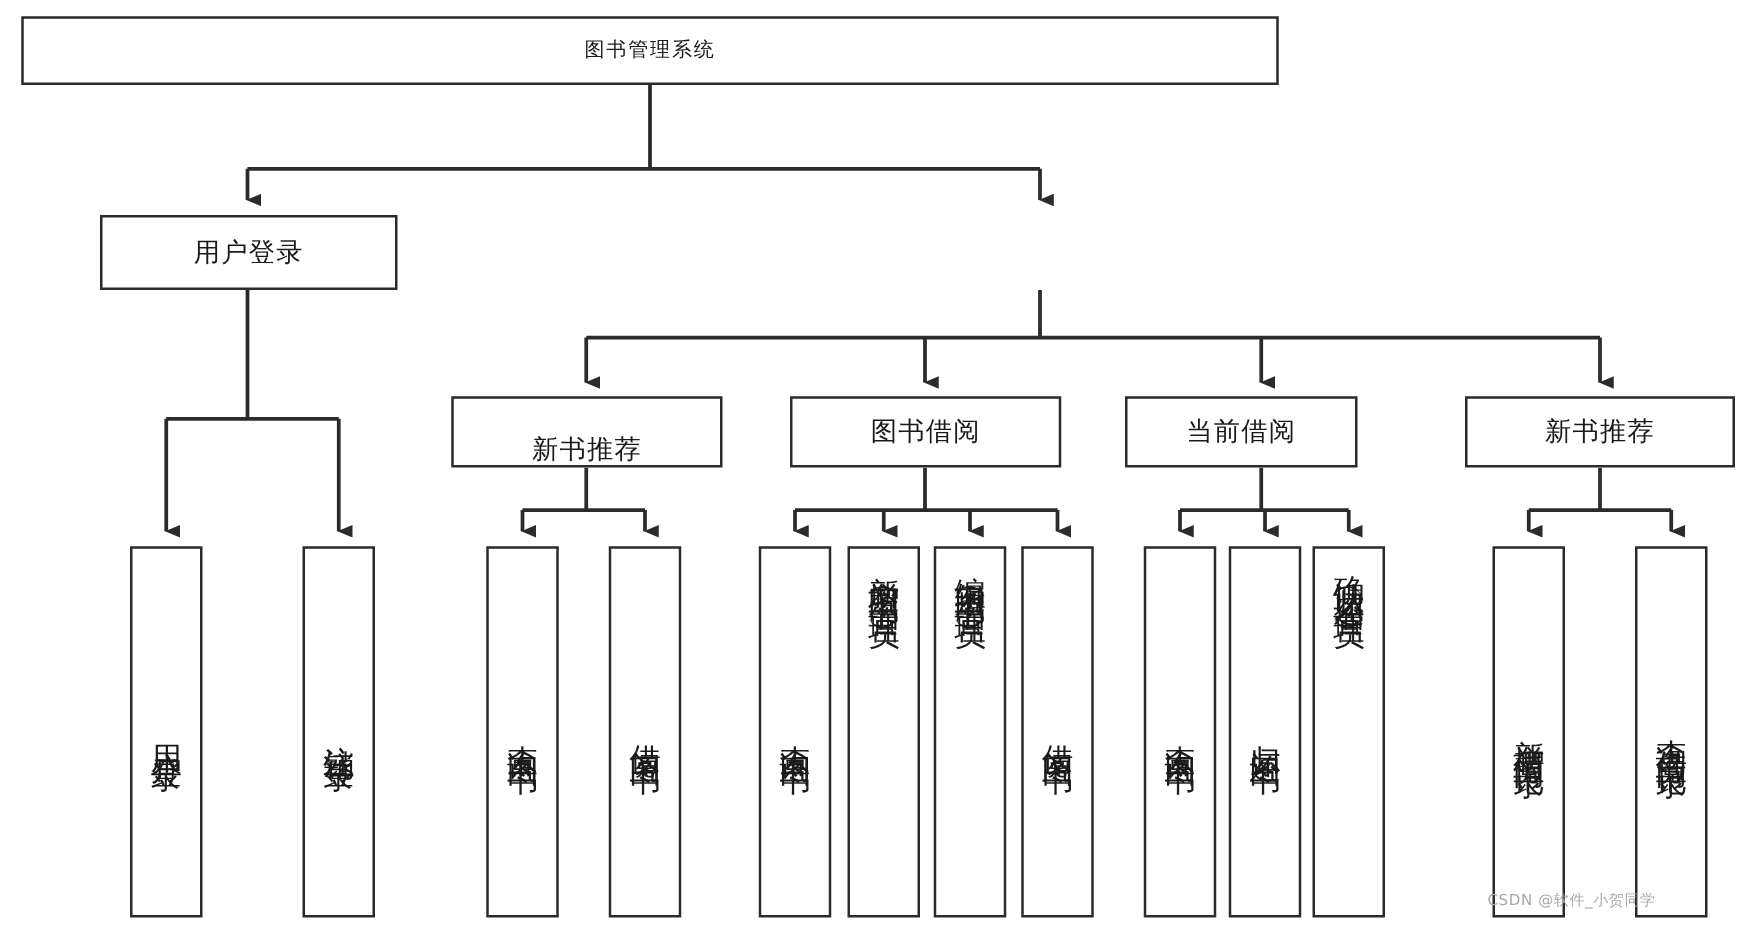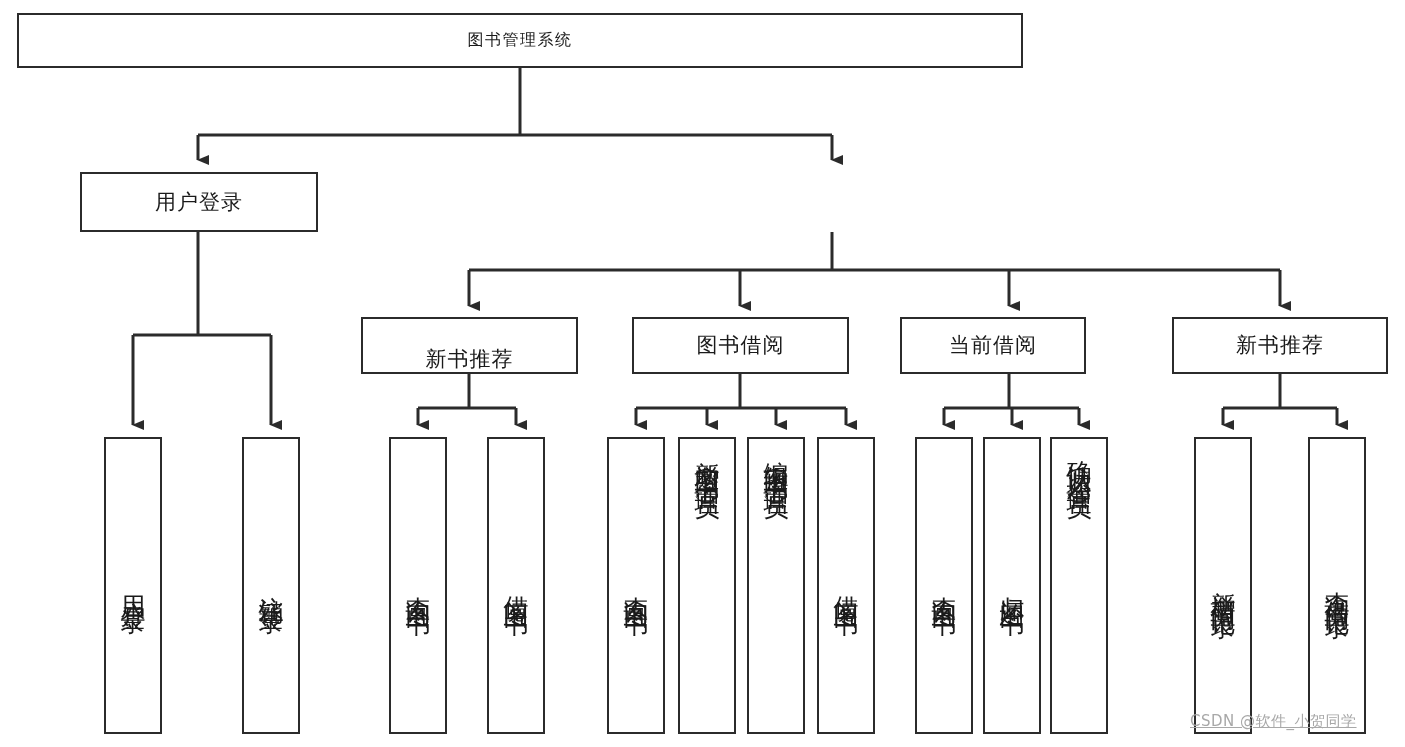--- a/index.html
+++ b/index.html
@@ -71,27 +71,26 @@
   .node.leaf.top {
     align-items: flex-start;
   }
   .node.leaf.top .label {
     margin-top: 2px;
   }
   .watermark {
     position: absolute;
     left: 1190px;
     top: 712px;
-    font-size: 15px;
+    font-size: 12px;
     color: #a8a8a8;
     letter-spacing: 0.5px;
     white-space: nowrap;
     z-index: 5;
     font-family: "DejaVu Sans", "Liberation Sans", sans-serif;
-    text-decoration: underline;
   }
 </style>
 </head>
 <body>
 
 <div id="canvas">
 
   <svg id="connectors" viewBox="0 0 1405 747" xmlns="http://www.w3.org/2000/svg">
     <defs>
       <marker id="arrow" viewBox="0 0 10 12" refX="5" refY="11" markerWidth="10" markerHeight="12" orient="auto-start-reverse" markerUnits="userSpaceOnUse">

